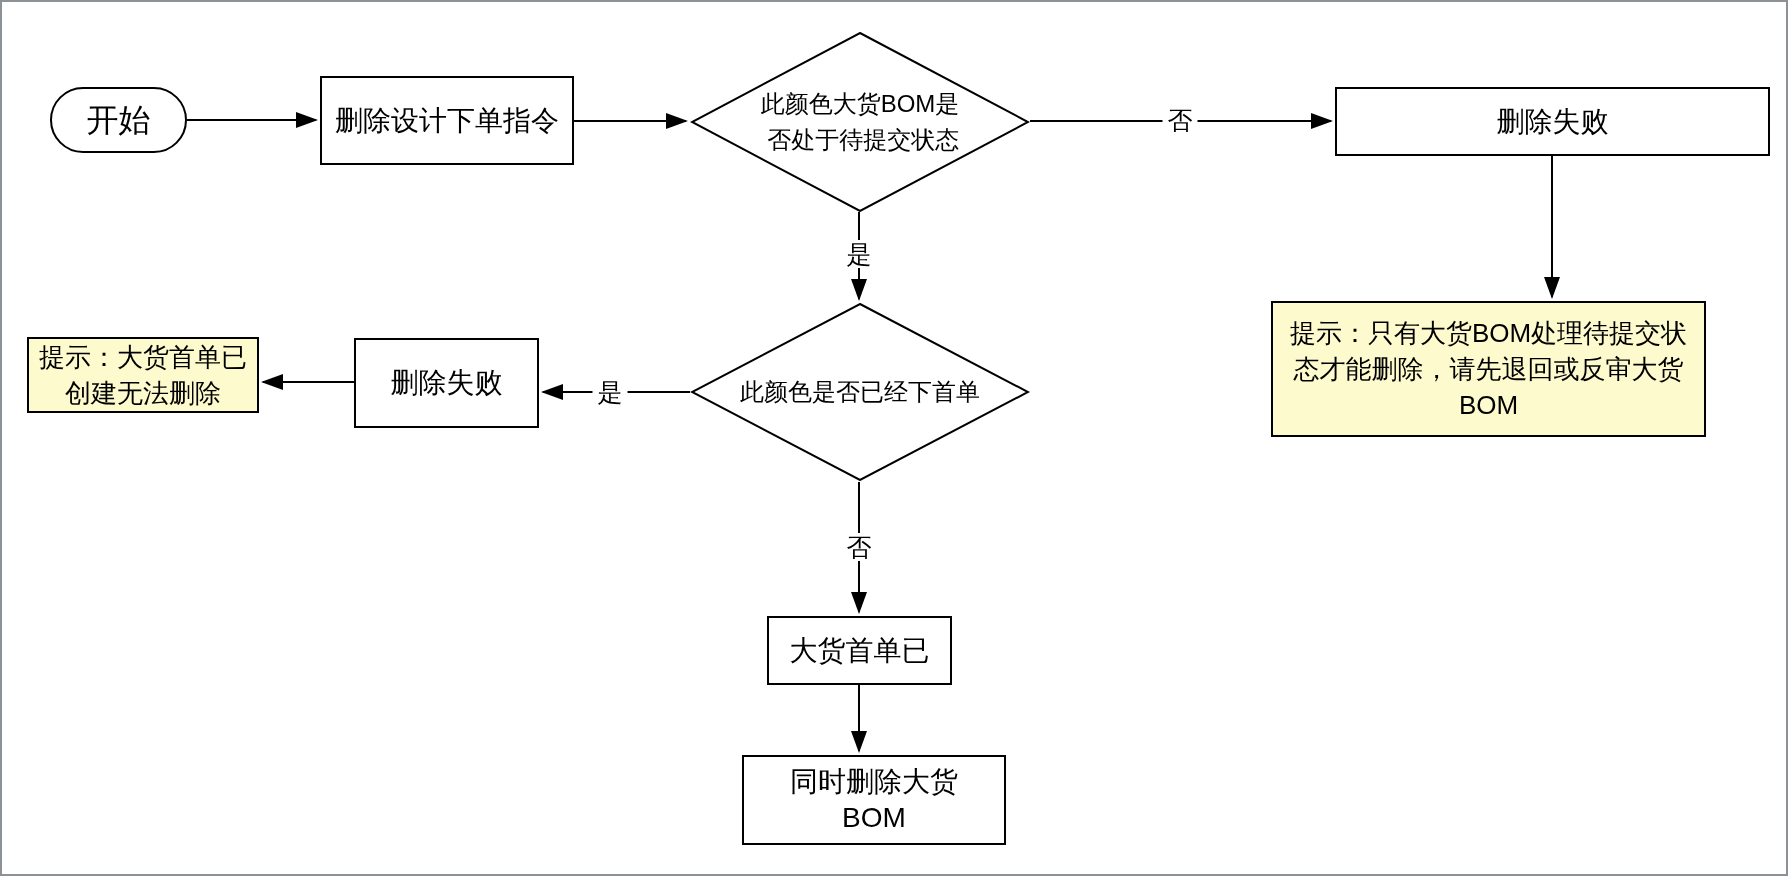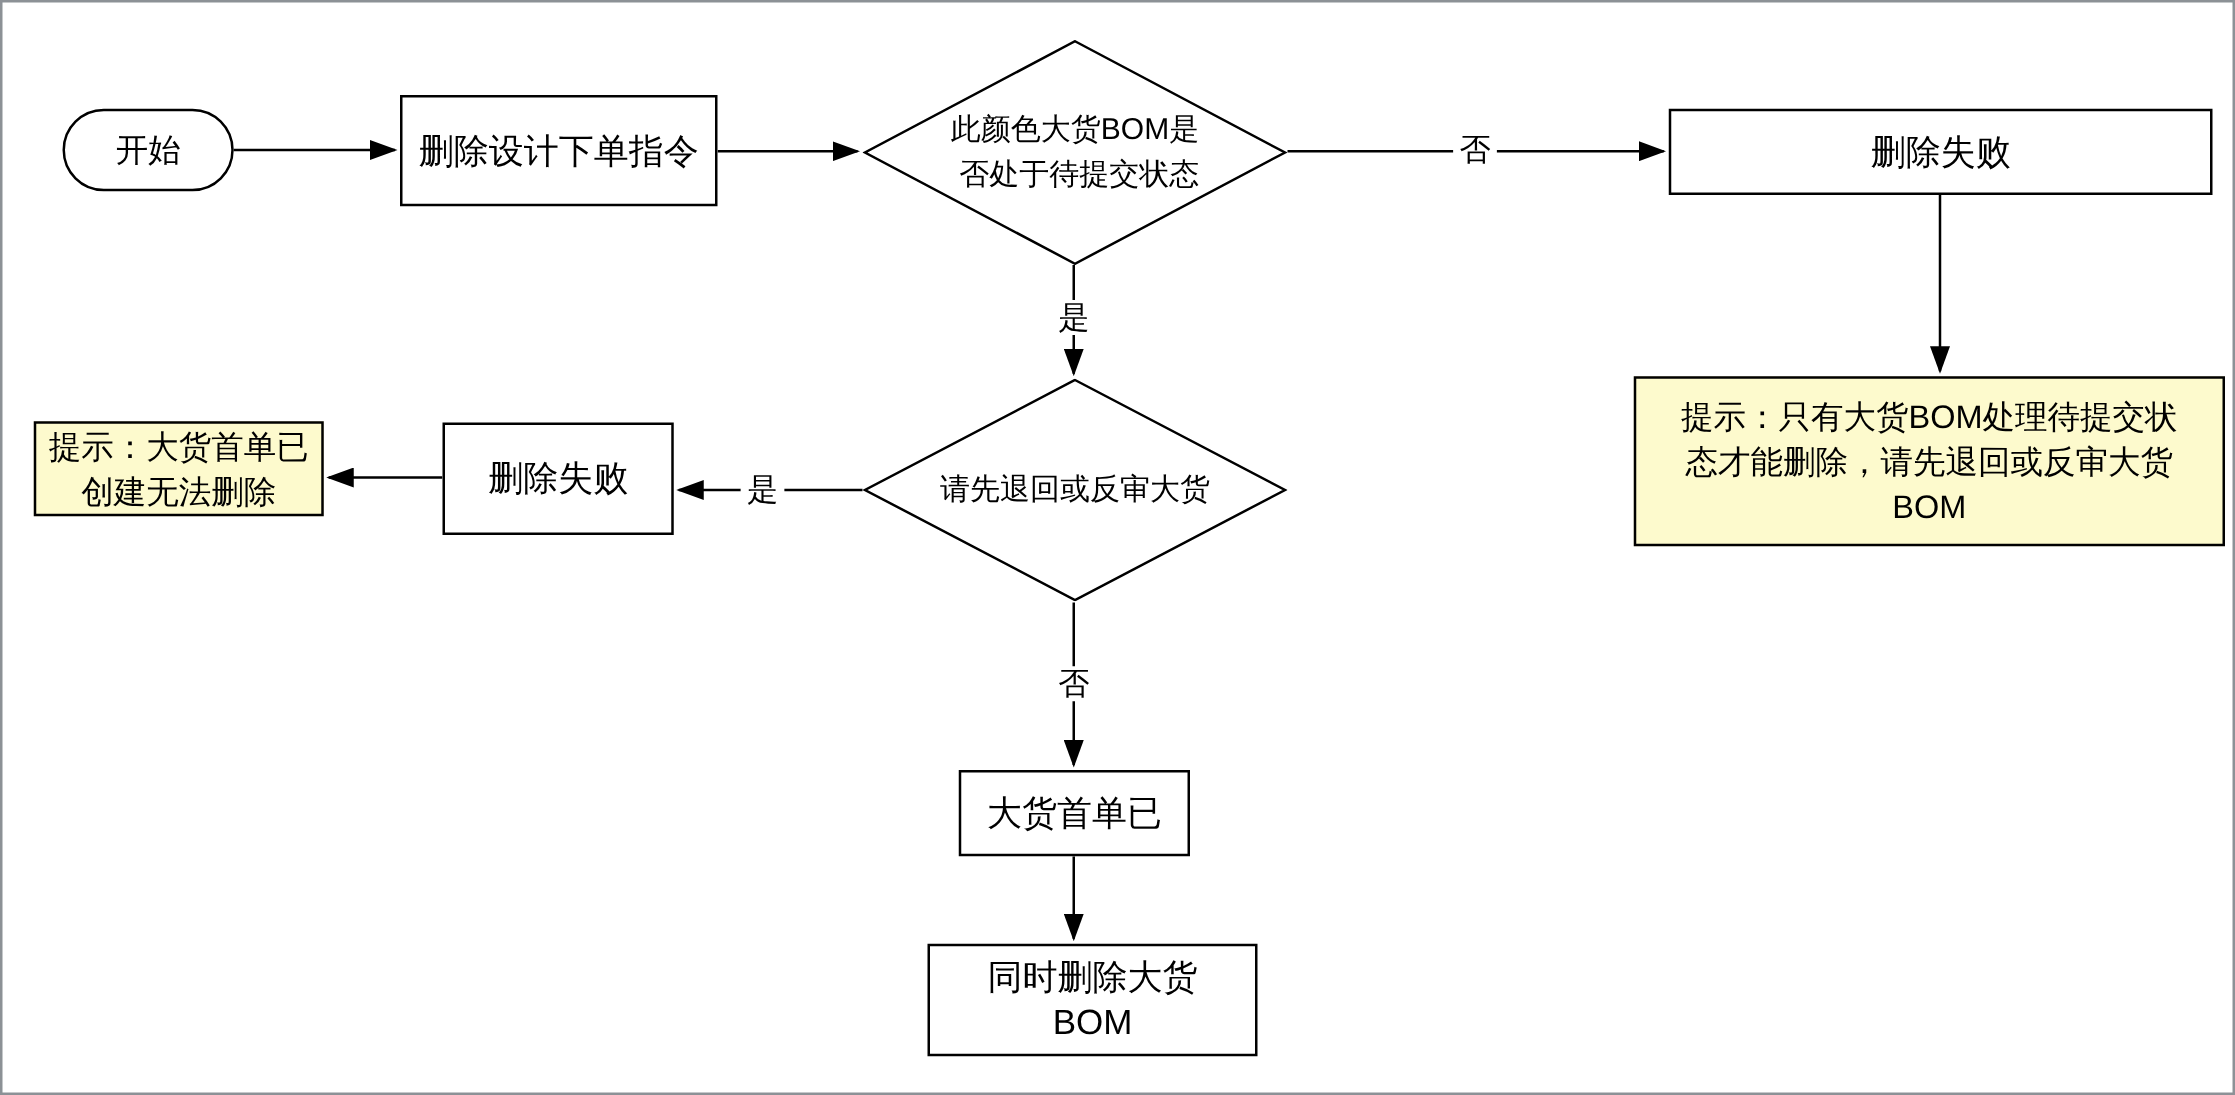--- a/index.html
+++ b/index.html
@@ -23,21 +23,21 @@
   .node{
     position:absolute;
     box-sizing:border-box;
     background:var(--shape-fill);
     border:2px solid var(--stroke);
     display:flex;align-items:center;justify-content:center;
     text-align:center;
     font-size:28px;line-height:36px;
     white-space:pre-line;
   }
-  .node.terminator{border-radius:34px;font-size:26px;}
+  .node.terminator{border-radius:34px;font-size:32px;}
   .node.note{background:var(--note-fill);font-size:26px;line-height:36px;}
   .diamond{
     position:absolute;
     background:transparent;border:none;
   }
   .diamond svg{position:absolute;left:0;top:0;}
   .diamond .diamond-label{
     position:absolute;inset:0;
     display:flex;align-items:center;justify-content:center;
     text-align:right;font-size:24px;line-height:36px;white-space:pre-line;
@@ -89,31 +89,31 @@
       <polygon class="diamond-shape" points="170,1 338,90 170,179 2,90"></polygon>
     </svg>
     <div class="diamond-label">此颜色大货BOM是
 否处于待提交状态</div>
   </div>
 
   <div class="node" style="left:1333px;top:85px;width:435px;height:69px;">
     <span>删除失败</span>
   </div>
 
-  <div class="node note" style="left:1269px;top:299px;width:473px;height:136px;margin-left:36px;">
+  <div class="node note" style="left:1269px;top:299px;width:435px;height:136px;">
     <span>提示：只有大货BOM处理待提交状
 态才能删除，请先退回或反审大货
 BOM</span>
   </div>
 
   <div class="diamond" style="left:688px;top:301px;width:340px;height:178px;">
     <svg width="340" height="178" viewBox="0 0 340 178">
       <polygon class="diamond-shape" points="170,1 338,89 170,177 2,89"></polygon>
     </svg>
-    <div class="diamond-label">请先退回或反审大货</div>
+    <div class="diamond-label">此颜色是否已经下首单</div>
   </div>
 
   <div class="node" style="left:352px;top:336px;width:185px;height:90px;">
     <span>删除失败</span>
   </div>
 
   <div class="node note" style="left:25px;top:335px;width:232px;height:76px;">
     <span>提示：大货首单已
 创建无法删除</span>
   </div>

